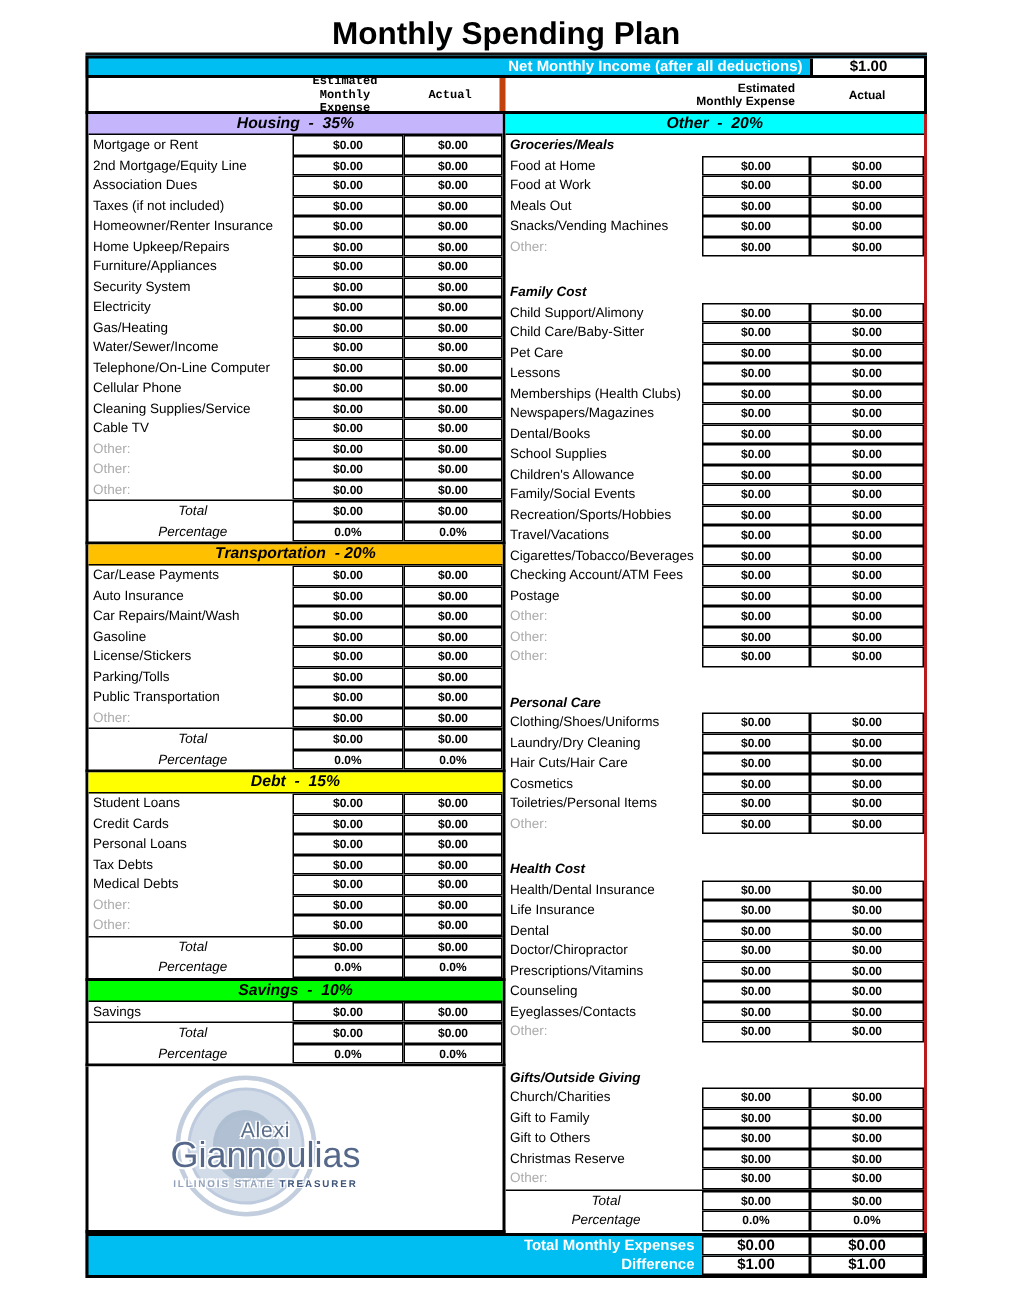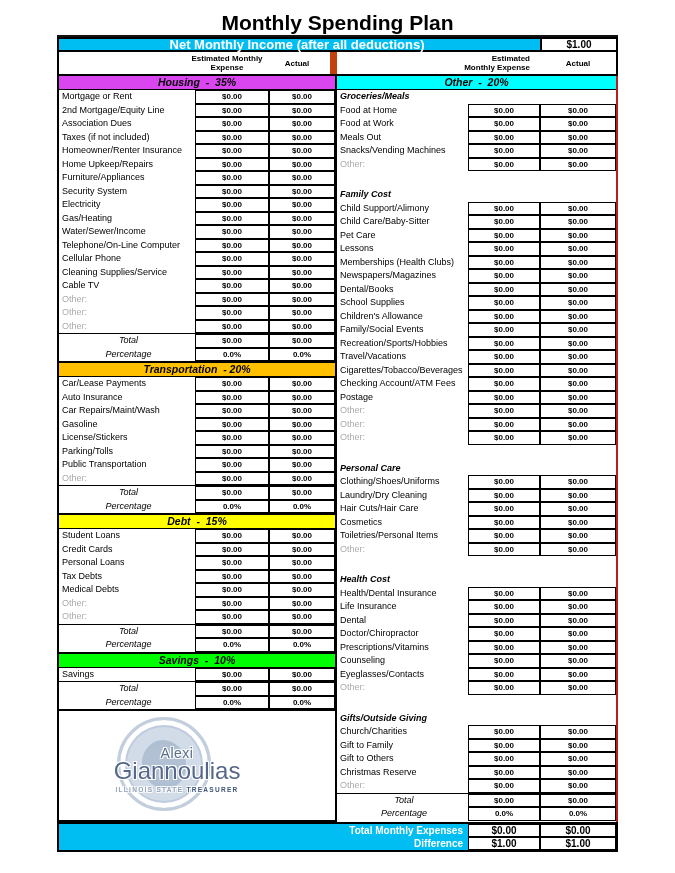--- a/index.html
+++ b/index.html
@@ -4,27 +4,27 @@
 <style>
   html,body{margin:0;padding:0;background:#fff;}
   .page{position:relative;width:659px;height:873px;background:#fff;overflow:hidden;
         font-family:"Liberation Sans",sans-serif;color:#000;}
   .title{position:absolute;top:11px;left:57px;width:561px;text-align:center;
          font-size:21px;font-weight:bold;border-bottom:2px solid #111;padding-bottom:0px;}
   .sheet{position:absolute;left:57px;top:37px;width:561px;}
 
   
   .income{display:flex;height:15px;border:2px solid #000;box-sizing:border-box;align-items:stretch;}
-  .income-label{flex:1;text-align:center;color:#fff;font-weight:bold;font-size:13px;line-height:11px;padding-right:5px;}
+  .income-label{flex:1;text-align:right;color:#fff;font-weight:bold;font-size:10px;line-height:11px;padding-right:5px;}
   .income-value{width:76px;background:#fff;border-left:2px solid #000;box-sizing:border-box;
                 font-weight:bold;font-size:10px;text-align:center;line-height:11px;}
 
   
   .colheads{display:flex;height:24px;border:2px solid #000;border-top:none;box-sizing:border-box;background:#fff;}
-  .ch-left{width:278px;border-right:7px solid #c2410c;box-sizing:border-box;display:flex;align-items:center;}
+  .ch-left{width:278px;border-right:4px solid #c2410c;box-sizing:border-box;display:flex;align-items:center;font-family:Liberation Mono, monospace;}
   .ch-left .sp{flex:1;}
   .h-est{width:74px;text-align:center;font-weight:bold;font-size:8px;line-height:9px;white-space:pre-line;}
   .h-act{width:66px;text-align:center;font-weight:bold;font-size:8px;}
   .ch-right{width:279px;display:flex;align-items:center;}
   .h-est-r{flex:1;text-align:right;font-weight:bold;font-size:8px;line-height:9px;white-space:pre-line;padding-right:10px;}
   .h-act-r{width:76px;text-align:center;font-weight:bold;font-size:8px;}
 
   
   .tbody{display:flex;height:746px;align-items:stretch;}
   .left-col{width:280px;display:flex;flex-direction:column;}
@@ -100,21 +100,21 @@
         <div class="h-est-r">Estimated
 Monthly Expense</div>
         <div class="h-act-r">Actual</div>
       </div>
     </div>
 
     <div class="tbody">
       <div class="left-col">
         <div id="left-sections">
             <div class="sec">
-              <div class="sec-head" style="background: #d946ef;">Housing  -  35%</div>
+              <div class="sec-head" style="background: #c4b5fd;">Housing  -  35%</div>
               <div class="row">
                 <div class="lbl">Mortgage or Rent</div>
                 <div class="cell est">$0.00</div>
                 <div class="cell act">$0.00</div>
               </div>
               <div class="row">
                 <div class="lbl">2nd Mortgage/Equity Line</div>
                 <div class="cell est">$0.00</div>
                 <div class="cell act">$0.00</div>
               </div>

